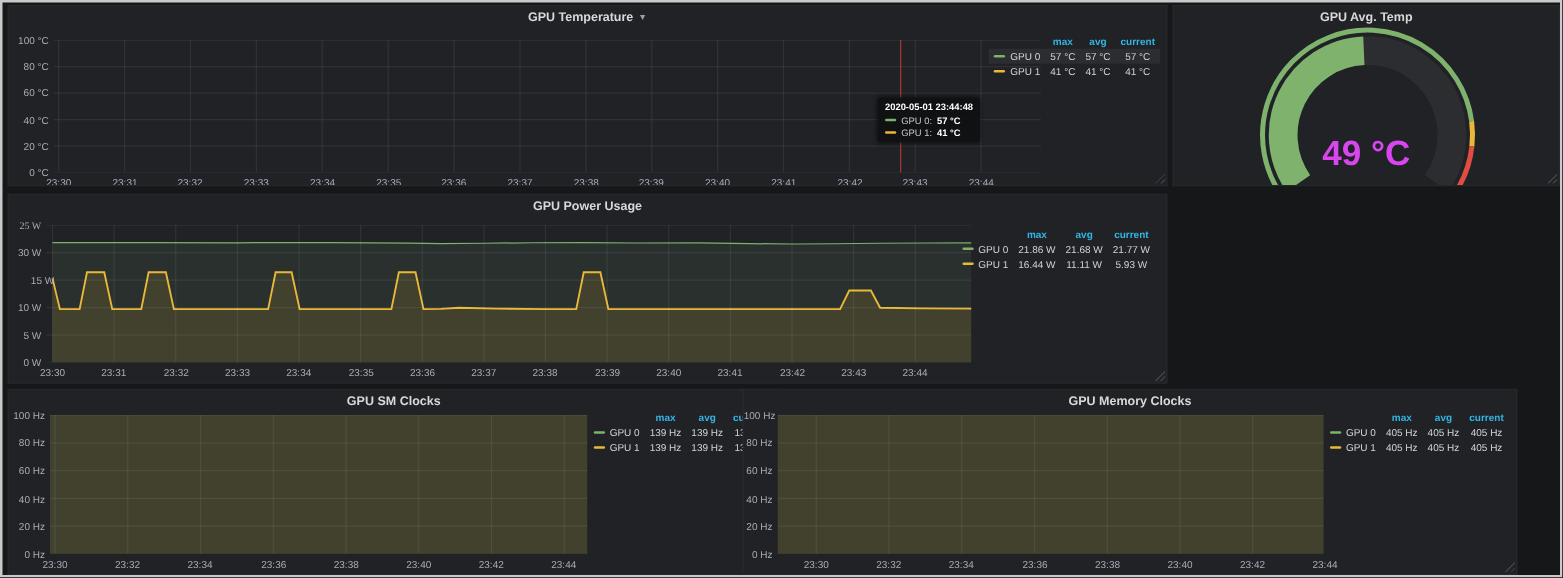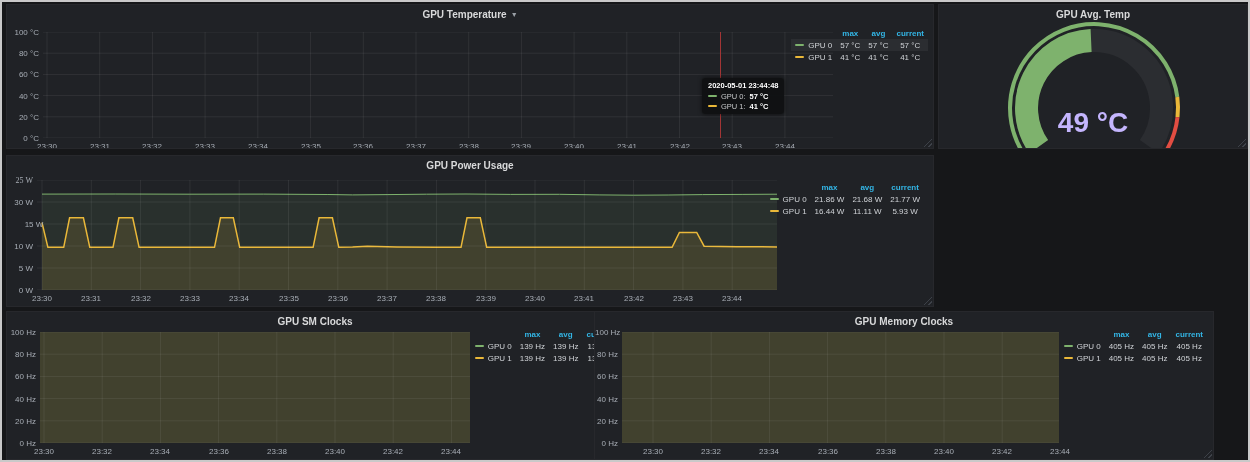--- a/index.html
+++ b/index.html
@@ -137,21 +137,21 @@
     <div class="ptitle">
       <span>GPU Avg. Temp</span>
     </div>
     <svg id="g-temp" width="310" height="145" style="position:absolute;left:0;top:0">
         <path d="M 99.7 141.7 A 67.5 67.5 0 1 1 210.3 141.7" stroke="#2b2d31" stroke-width="23" fill="none"></path>
         <path d="M 99.7 141.7 A 67.5 67.5 0 0 1 152.1 35.6" stroke="#7EB26D" stroke-width="23" fill="none"></path>
         <path d="M 86.2 151.2 A 84 84 0 1 1 238.3 92.0" stroke="#7EB26D" stroke-width="4" fill="none"></path>
         <path d="M 238.3 92.0 A 84 84 0 0 1 238.5 112.1" stroke="#EAB839" stroke-width="4" fill="none"></path>
         <path d="M 238.5 112.1 A 84 84 0 0 1 223.8 151.2" stroke="#E24D42" stroke-width="4" fill="none"></path>
       </svg>
-    <div class="gvalue" style="top:102px;font-size:28px;color:#c4b5fd">49 °C</div>
+    <div class="gvalue" style="top:102px;font-size:28px;color:#d946ef">49 °C</div>
     <div class="rsz"></div>
   </div>
 
   <div class="panel" id="p-power" style="left:4px;top:153px;width:928px;height:152px">
     <div class="ptitle">
       <span>GPU Power Usage</span>
     </div>
     <div class="plot" style="left:30px;top:24px;width:740px;height:110px">
       <svg id="sv-power" width="740" height="110">
           <polygon points="5.0,14.1 78.9,14.0 152.9,14.2 226.8,14.1 290.9,14.5 315.6,14.9 350.1,14.6 389.5,14.2 429.0,14.0 473.3,14.4 522.6,14.3 562.1,14.9 596.6,15.2 631.1,15.0 665.6,14.6 705.1,14.4 740.6,14.2 740.6,110 5.0,110" fill="rgba(126,178,109,0.10)"></polygon>

